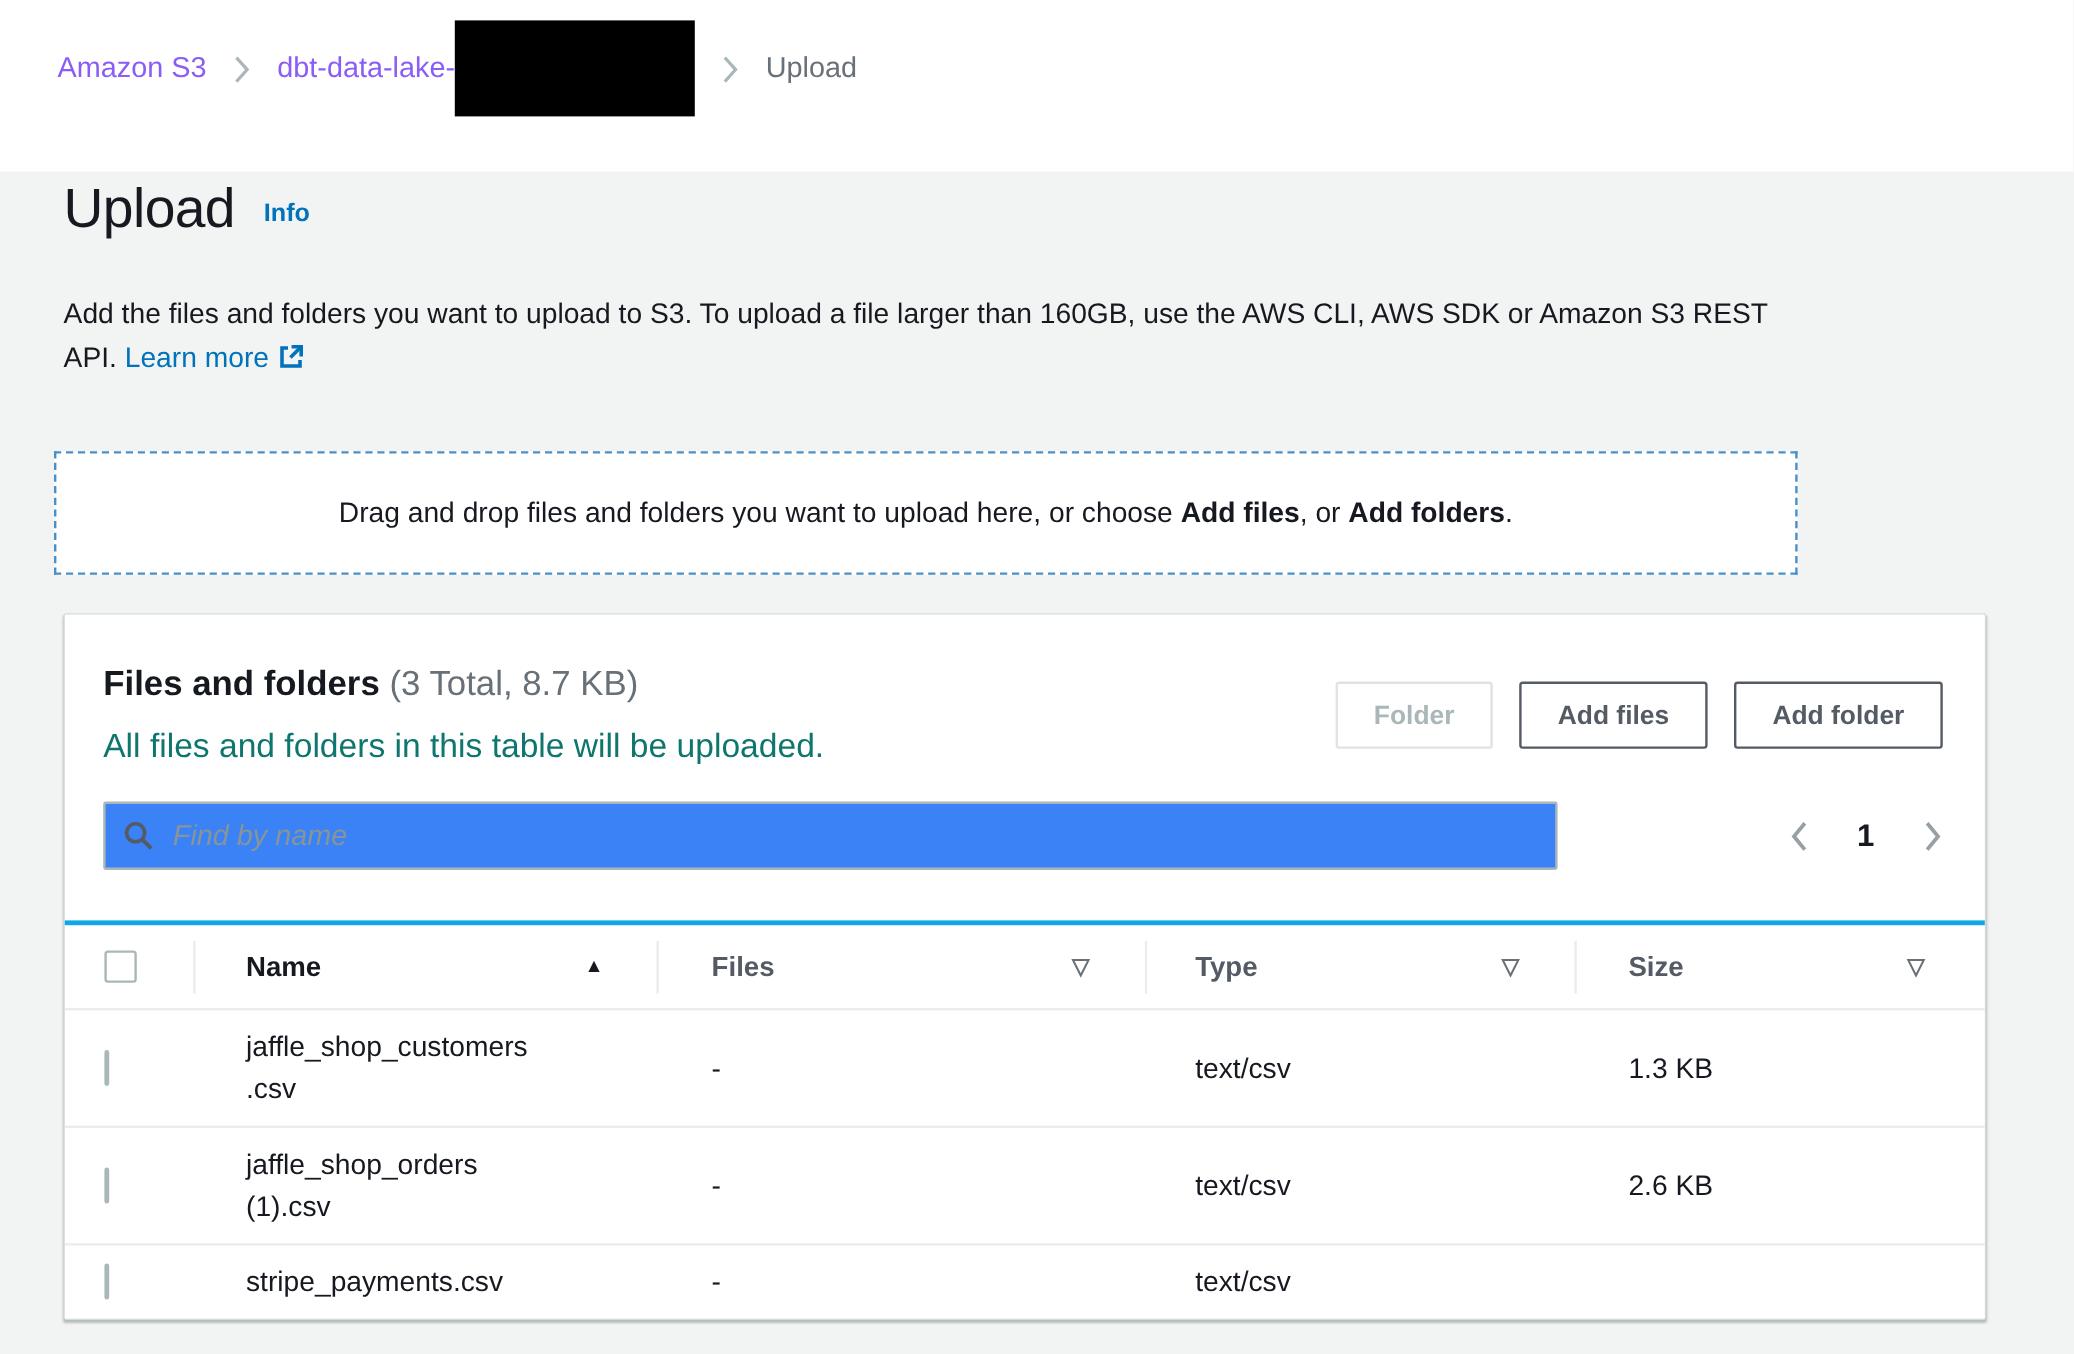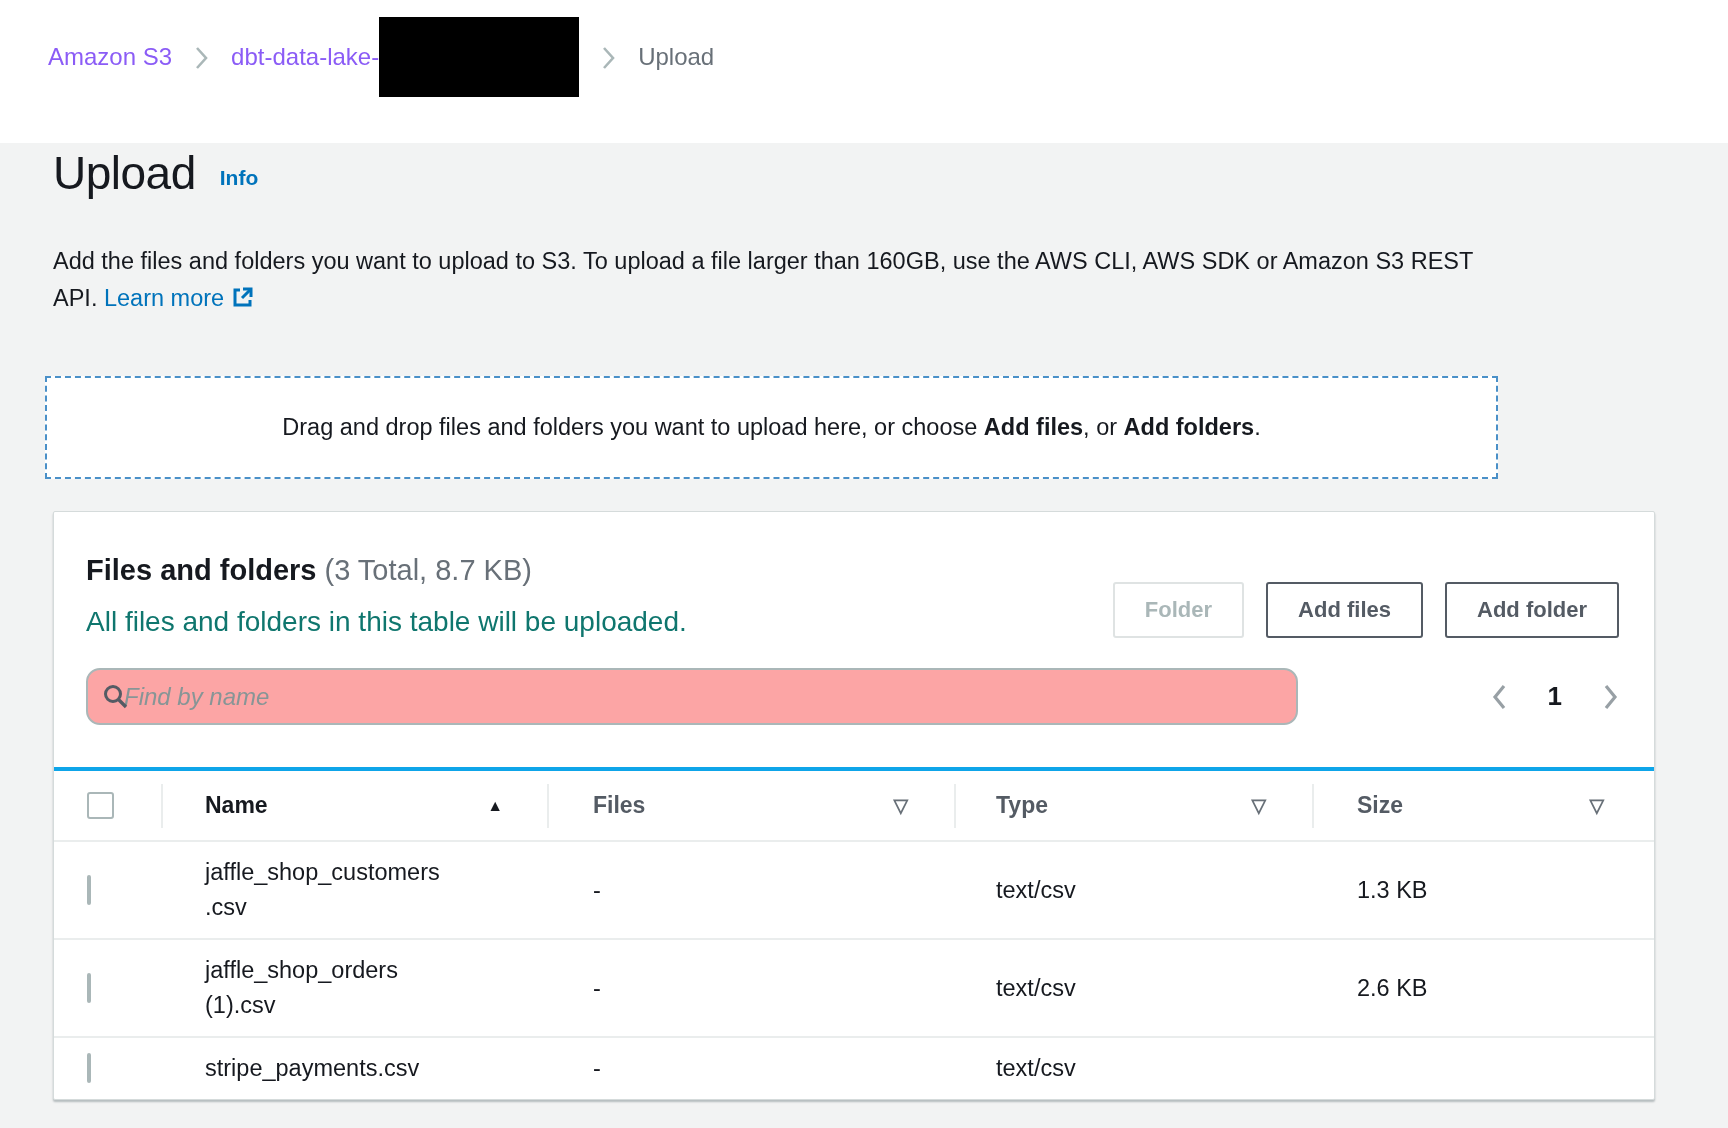--- a/index.html
+++ b/index.html
@@ -62,21 +62,21 @@
     margin:32px 0 0 53px;
     width:1602px;
     background:#ffffff;
     border:1px solid #d5dbdb;
     border-radius:2px;
     box-shadow:0 2px 2px 0 rgba(0,28,36,0.25);
     padding-top:38px;
   }
   .card-head {
     padding:0 35px 0 32px;
-    display:flex; justify-content:space-between; align-items:flex-end;
+    display:flex; justify-content:space-between; align-items:center;
   }
   .panel-title { font-size:29px; font-weight:700; line-height:40px; color:#16191f; }
   .panel-count { font-weight:400; color:#687078; }
   .panel-subtitle { margin-top:16px; font-size:28px; color:#0f766e; }
 
   .btn-row { display:flex; gap:22px; margin-top:4px; }
   .btn {
     font-family:"Liberation Sans", sans-serif;
     font-size:22px; font-weight:700;
     color:#545b64; background:#ffffff;
@@ -89,24 +89,24 @@
 
   
   .search-row {
     margin-top:30px;
     padding:0 35px 0 32px;
     display:flex; align-items:center; justify-content:space-between;
   }
   .search-wrap { position:relative; width:1212px; }
   .search-input {
     width:100%; height:57px;
-    border:2px solid #aab7b8; border-radius:14px;
-    padding:0 16px 0 36px;
+    border:2px solid #aab7b8; border-radius:2px;
+    padding:0 16px 0 56px;
     font-family:"Liberation Sans", sans-serif;
-    font-size:24px; color:#16191f; background:#fca5a5;
+    font-size:24px; color:#16191f; background:#3b82f6;
     outline:none;
   }
   .search-input::placeholder { color:#879596; font-style:italic; }
   .search-icon { position:absolute; left:16px; top:15px; }
   .pager { display:flex; align-items:center; gap:40px; }
   .pager-btn { background:none; border:none; cursor:pointer; display:flex; padding:0; }
   .pager-page { font-size:26px; font-weight:700; color:#16191f; cursor:pointer; }
 
   
   .table { margin-top:42px; }

